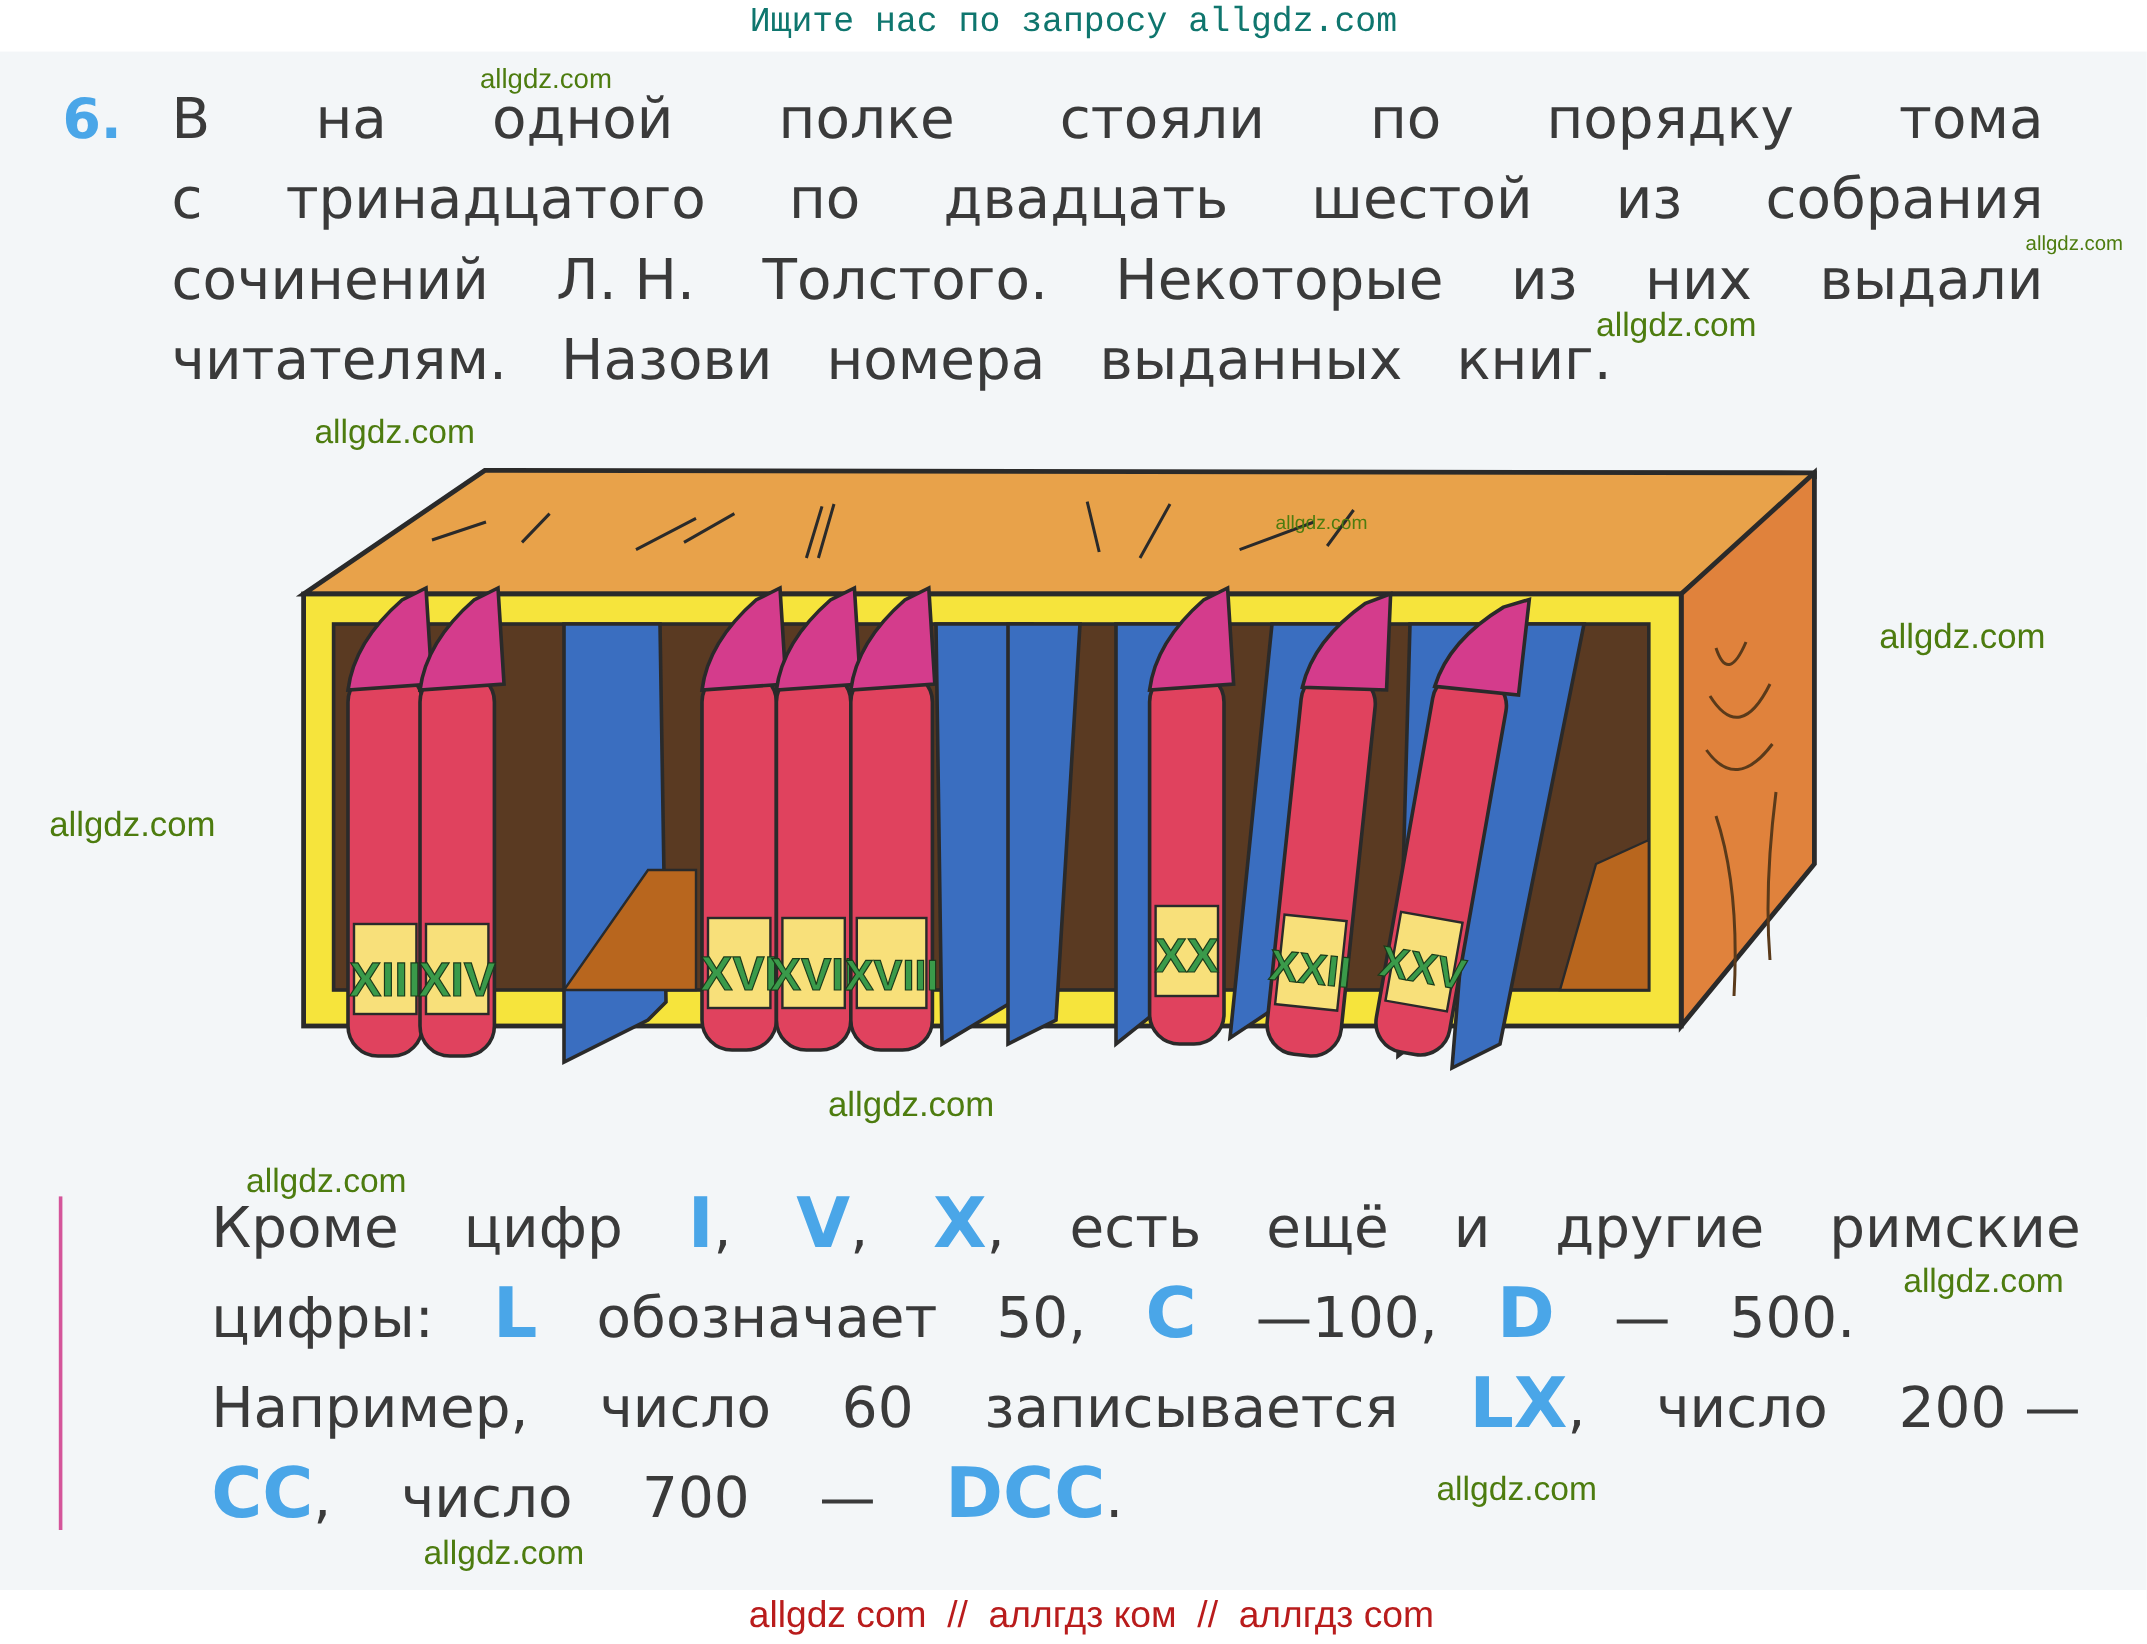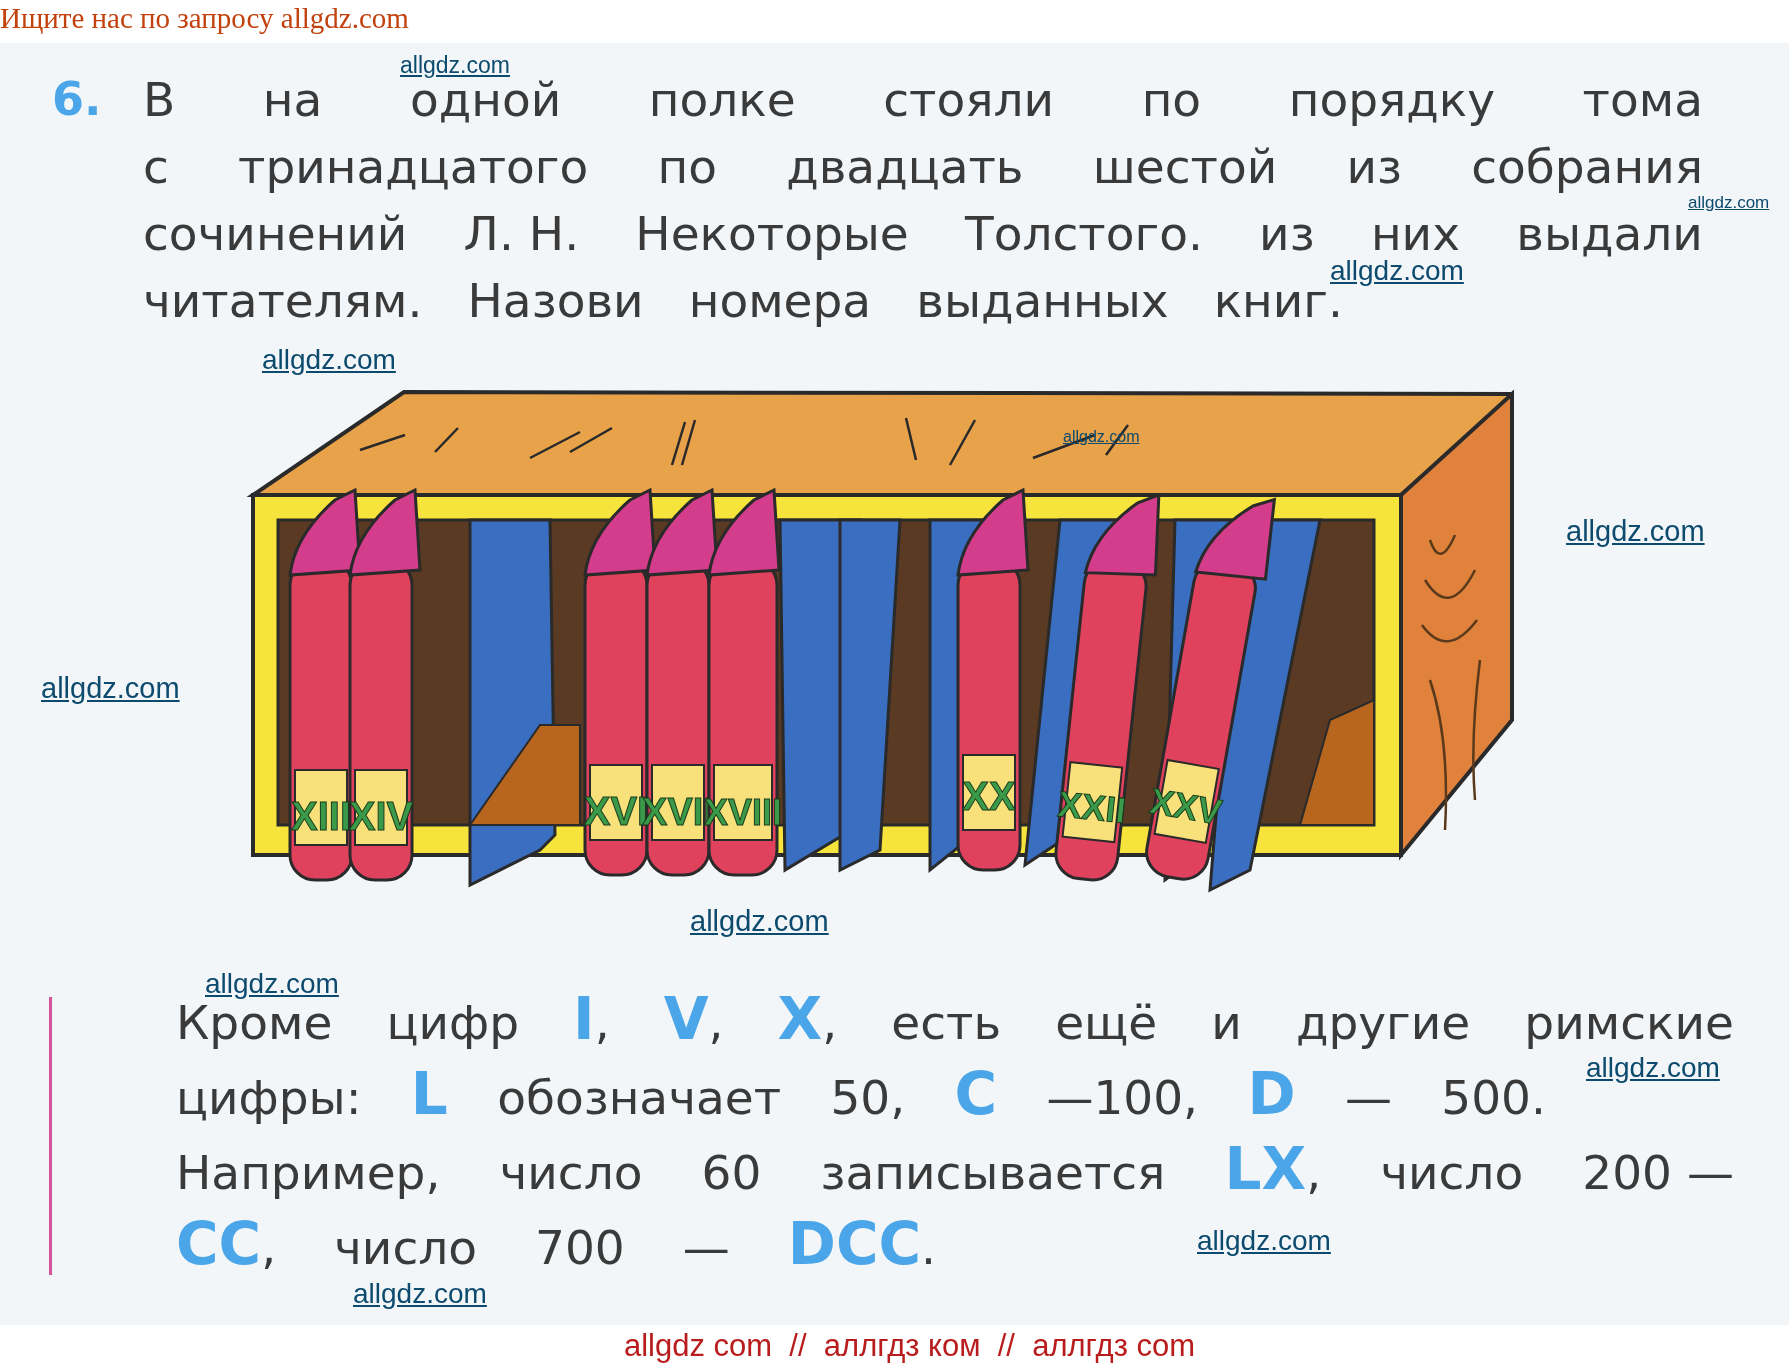--- a/index.html
+++ b/index.html
@@ -1,23 +1,23 @@
 <!DOCTYPE html>
 <html><head>
 <meta charset="utf-8">
 <style>
   html, body { margin:0; padding:0; }
   body { width:1789px; height:1370px; position:relative; overflow:hidden; background:#ffffff; font-family:"DejaVu Sans", sans-serif; }
   .abs { position:absolute; }
   .top-banner { left:0; top:0; width:1789px; height:43px; background:#ffffff; }
-  .top-banner-text { left:0; top:2px; width:1789px; font-family:Liberation Serif, serif; font-size:29px; color:#c2410c; }
+  .top-banner-text { left:0; top:2px; width:1789px; text-align:center; font-family:Liberation Mono, monospace; font-size:29px; color:#0f766e; }
   .page { left:0; top:43px; width:1789px; height:1290px; background:#f3f6f8; }
   .footer { left:0; top:1325px; width:1789px; height:45px; background:#ffffff; }
   .footer-text { left:0; top:1328px; width:1789px; text-align:center; font-family:"Liberation Sans", sans-serif; font-size:31px; color:#b91c1c;padding-left:15px; }
-  .wm { font-family:"Liberation Sans", sans-serif; color:#0c4a6e; white-space:nowrap;text-decoration:underline; }
+  .wm { font-family:"Liberation Sans", sans-serif; color:#4d7c0f; white-space:nowrap; }
   .task-num { left:52px; top:72px; font-family:"DejaVu Sans", sans-serif; font-weight:bold; font-size:46px; color:#4aa6e8; }
   .task-line { left:143px; width:1560px; font-family:"DejaVu Sans", sans-serif; font-size:47px; color:#3a3a3a; display:flex; justify-content:space-between; white-space:nowrap; }
   .info-bar { left:49px; top:997px; width:3px; height:278px; background:#d4559a; }
   .info-line { left:145px; width:1558px; font-family:"DejaVu Sans", sans-serif; font-size:47px; color:#3a3a3a; white-space:nowrap; display:flex; justify-content:space-between; align-items:baseline;margin-left:31px; }
   .rn { color:#4aa6e8; font-weight:bold; font-size:58px; }
   .shelf-svg { left:240px; top:380px; }
 </style>
 </head>
 <body>
 
@@ -42,22 +42,22 @@
   <span>тринадцатого</span>
   <span>по</span>
   <span>двадцать</span>
   <span>шестой</span>
   <span>из</span>
   <span>собрания</span>
 </div>
 <div class="abs task-line" style="top:206px;">
   <span>сочинений</span>
   <span>Л. Н.</span>
+  <span>Толстого.</span>
   <span>Некоторые</span>
-  <span>Толстого.</span>
   <span>из</span>
   <span>них</span>
   <span>выдали</span>
 </div>
 <div class="abs task-line" style="top:273px; width:1200px;text-align:center;">
   <span>читателям.</span>
   <span>Назови</span>
   <span>номера</span>
   <span>выданных</span>
   <span>книг.</span>

